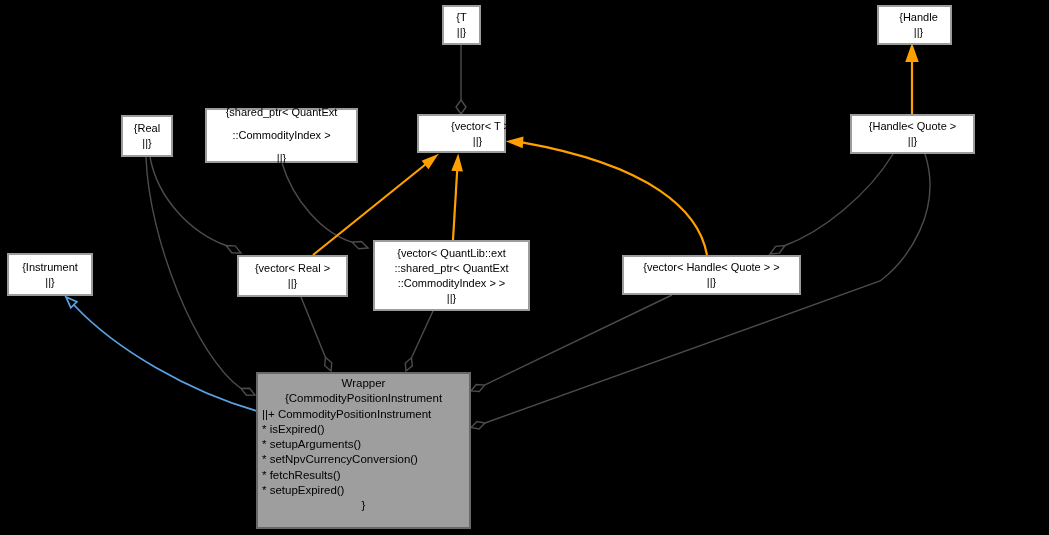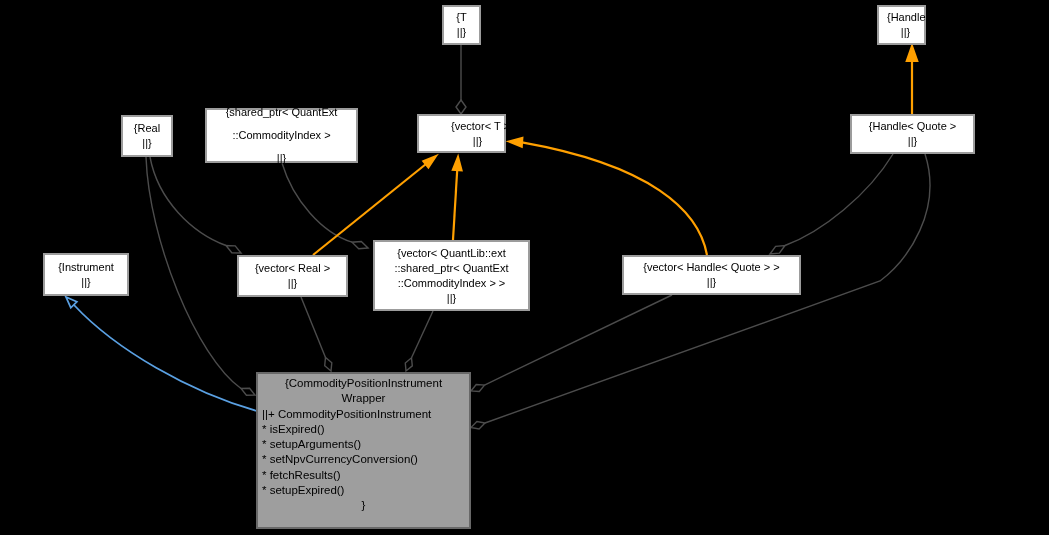--- a/index.html
+++ b/index.html
@@ -81,21 +81,21 @@
       <path d="M707,255 C699,210 650,165 522,142.3" fill="none"></path>
       <polygon points="509,141.5 522.3,138 521.7,146.6"></polygon>
     </g>
   </svg>
 
   <div class="node" style="left:442px;top:5px;width:39px;height:40px;">
     <div class="ln">{T</div>
     <div class="ln">||}</div>
   </div>
 
-  <div class="node" style="left:877px;top:5px;width:49px;height:40px;padding-left:8px;">
+  <div class="node" style="left:877px;top:5px;width:75px;height:40px;padding-left:8px;">
     <div class="ln">{Handle</div>
     <div class="ln">||}</div>
   </div>
 
   <div class="node" style="left:121px;top:115px;width:52px;height:42px;">
     <div class="ln">{Real</div>
     <div class="ln">||}</div>
   </div>
 
   <div class="node" style="left:205px;top:108px;width:153px;height:55px;gap:8px;">
@@ -107,21 +107,21 @@
   <div class="node" style="left:417px;top:114px;width:89px;height:39px;padding-left:32px;">
     <div class="ln">{vector&lt; T &gt;</div>
     <div class="ln">||}</div>
   </div>
 
   <div class="node" style="left:850px;top:114px;width:125px;height:40px;">
     <div class="ln">{Handle&lt; Quote &gt;</div>
     <div class="ln">||}</div>
   </div>
 
-  <div class="node" style="left:7px;top:253px;width:86px;height:43px;margin-left:36px;">
+  <div class="node" style="left:7px;top:253px;width:86px;height:43px;">
     <div class="ln">{Instrument</div>
     <div class="ln">||}</div>
   </div>
 
   <div class="node" style="left:237px;top:255px;width:111px;height:42px;">
     <div class="ln">{vector&lt; Real &gt;</div>
     <div class="ln">||}</div>
   </div>
 
   <div class="node" style="left:373px;top:240px;width:157px;height:71px;">
@@ -130,22 +130,22 @@
     <div class="ln">::CommodityIndex &gt; &gt;</div>
     <div class="ln">||}</div>
   </div>
 
   <div class="node" style="left:622px;top:255px;width:179px;height:40px;">
     <div class="ln">{vector&lt; Handle&lt; Quote &gt; &gt;</div>
     <div class="ln">||}</div>
   </div>
 
   <div class="node main" style="left:256px;top:372px;width:215px;height:157px;">
+    <div class="ln c">Wrapper</div>
     <div class="ln c">{CommodityPositionInstrument</div>
-    <div class="ln c">Wrapper</div>
     <div class="ln l">||+ CommodityPositionInstrument</div>
     <div class="ln l">* isExpired()</div>
     <div class="ln l">* setupArguments()</div>
     <div class="ln l">* setNpvCurrencyConversion()</div>
     <div class="ln l">* fetchResults()</div>
     <div class="ln l">* setupExpired()</div>
     <div class="ln c">}</div>
   </div>
 
 </div>

